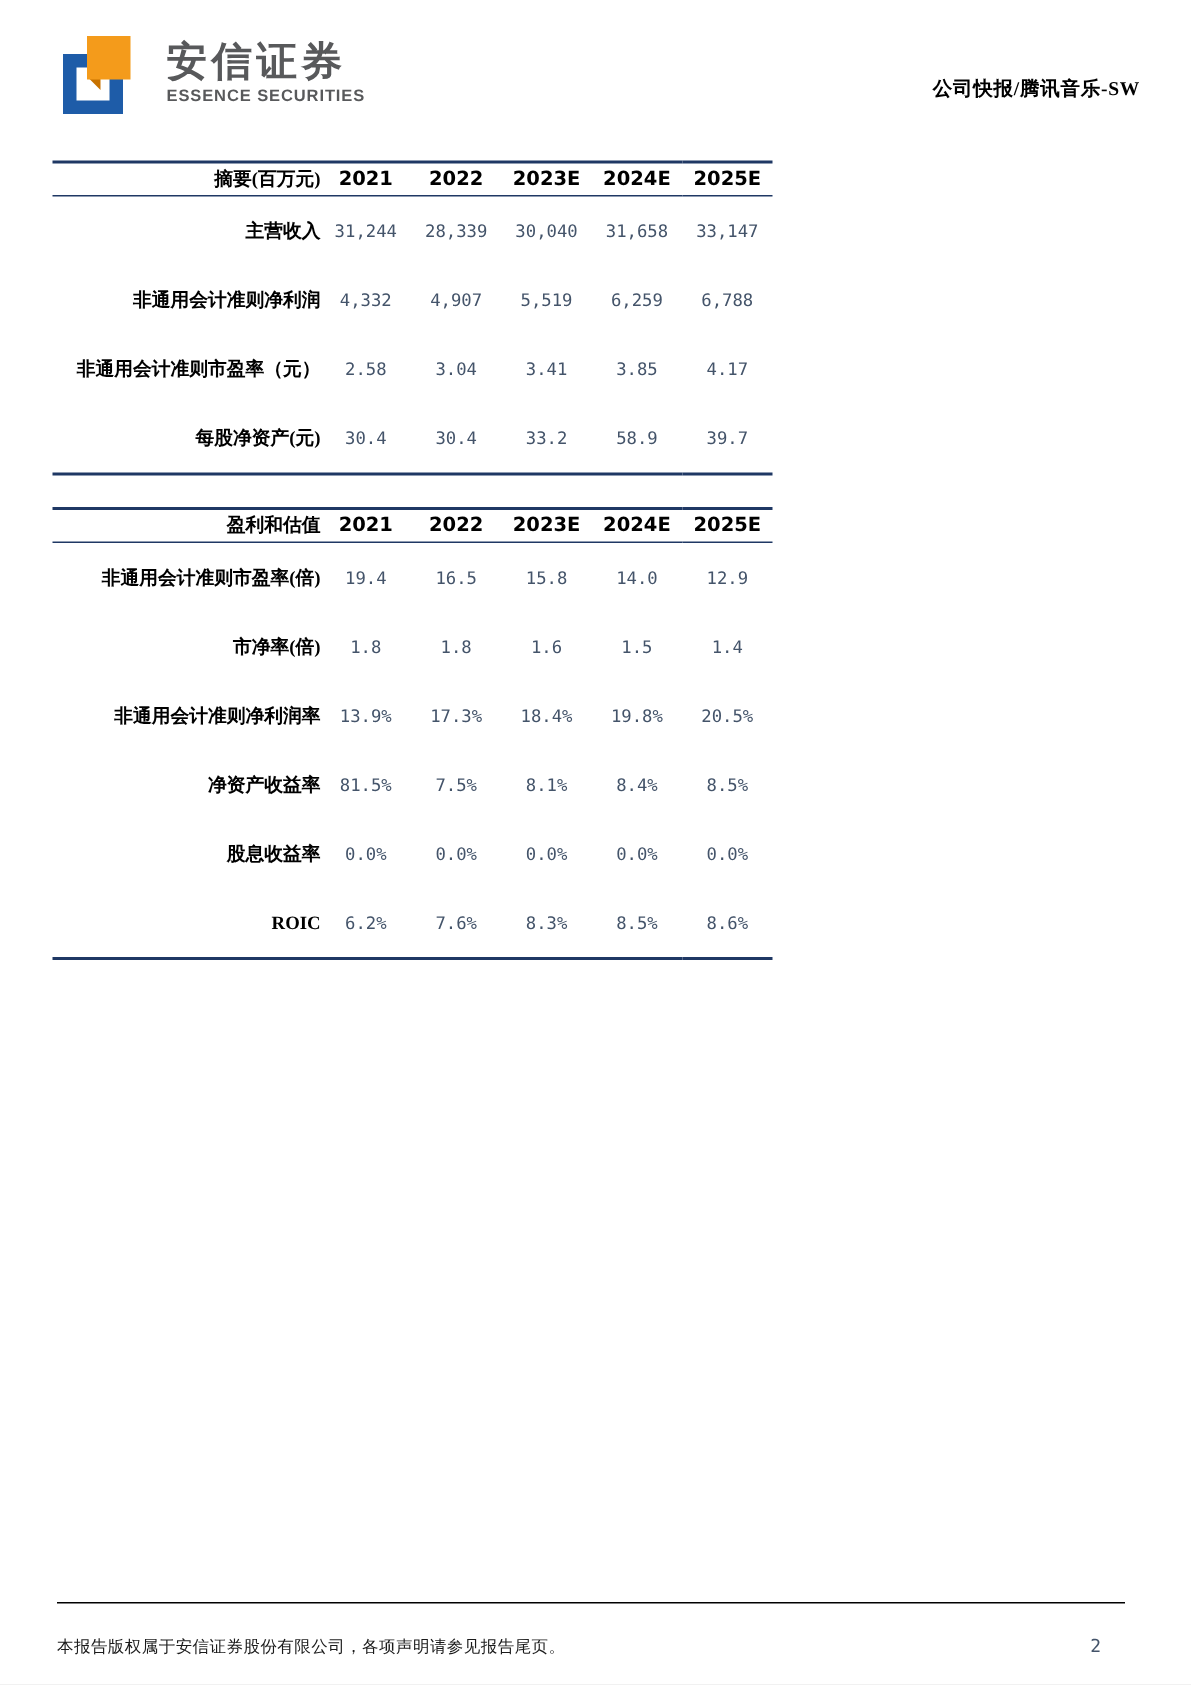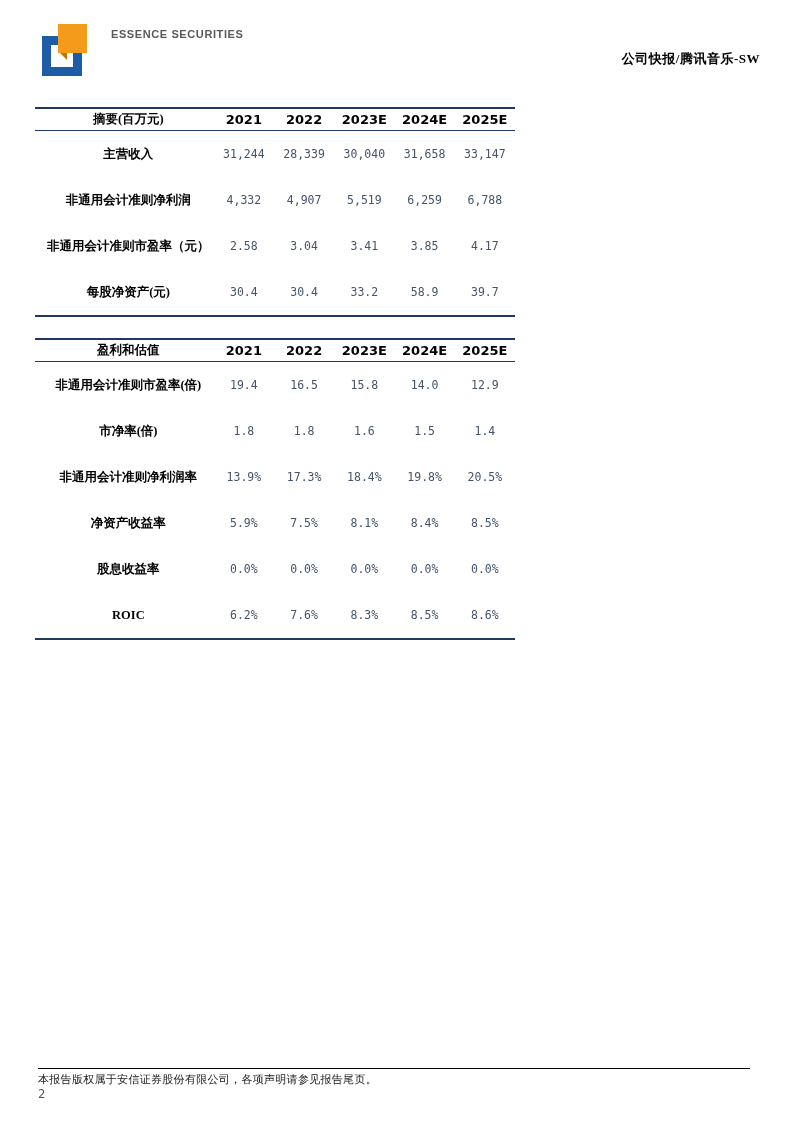--- a/index.html
+++ b/index.html
@@ -37,21 +37,21 @@
   
   .content { position:absolute; top:107px; left:35px; width:480px; }
   table.fin-table {
     width:480px; border-collapse:collapse; table-layout:fixed;
     border-top:2.5px solid var(--table_border,#1F3864);
     border-bottom:2px solid var(--table_border,#1F3864);
   }
   table.fin-table thead th { border-bottom:1.5px solid var(--table_border,#1F3864); }
   table.fin-table th, table.fin-table td { overflow:visible; white-space:nowrap; }
   th.col-label, td.col-label {
-    width:178px; text-align:center; padding:3px 0 3px 8px;
+    width:178px; text-align:right; padding:3px 0 3px 8px;
     font-family:"Liberation Serif", serif;
     font-weight:bold; color:#000; font-size:12.5px; line-height:15px;
   }
   th.col-val {
     width:60px; text-align:center; font-size:13px; font-weight:bold; color:#000;
     font-family:"DejaVu Sans", sans-serif; padding:0 0;
   }
   td.col-val {
     text-align:center; font-size:11.5px; padding:16px 0;
     color:var(--value_text,#44546A);
@@ -61,40 +61,41 @@
   .source-note {
     margin-top:7px; padding-left:2px;
     font-family:"Liberation Serif", serif; font-style:italic;
     font-size:10.5px; color:#262626; letter-spacing:0.5px;
   }
 
   
   .page-footer { position:absolute; left:38px; right:44px; top:1068px; }
   .footer-line { border-top:1.5px solid #000; }
   .footer-row { display:flex; justify-content:space-between; align-items:flex-start;
-                margin-top:3px;flex-direction:column; }
+                margin-top:21px; }
   .disclaimer { font-family:"Liberation Serif", serif; font-size:11px; color:#1a1a1a;
                 letter-spacing:0.3px; }
   .page-num { font-family:"DejaVu Sans Mono", monospace; font-size:12px;
               color:var(--value_text,#44546A); padding-right:16px; }
 </style>
 </head>
 <body>
 
 <div class="page">
 
   <header class="page-header">
     <div class="brand">
       <div class="logo-mark">
         <div class="lm-blue"></div>
         <div class="lm-blue-inner"></div>
         <div class="lm-orange-shade"></div>
         <div class="lm-orange"></div>
       </div>
       <div class="logo-text">
+        <div class="logo-cn">安信证券</div>
         <div class="logo-en">ESSENCE SECURITIES</div>
       </div>
     </div>
     <div class="report-type">公司快报/腾讯音乐-SW</div>
   </header>
 
   <main class="content">
     <table class="fin-table">
         <thead>
           <tr>
@@ -173,21 +174,21 @@
           <tr>
             <td class="col-label">非通用会计准则净利润率</td>
             <td class="col-val">13.9%</td>
             <td class="col-val">17.3%</td>
             <td class="col-val">18.4%</td>
             <td class="col-val">19.8%</td>
             <td class="col-val">20.5%</td>
           </tr>
           <tr>
             <td class="col-label">净资产收益率</td>
-            <td class="col-val">5.9%</td>
+            <td class="col-val">81.5%</td>
             <td class="col-val">7.5%</td>
             <td class="col-val">8.1%</td>
             <td class="col-val">8.4%</td>
             <td class="col-val">8.5%</td>
           </tr>
           <tr>
             <td class="col-label">股息收益率</td>
             <td class="col-val">0.0%</td>
             <td class="col-val">0.0%</td>
             <td class="col-val">0.0%</td>

